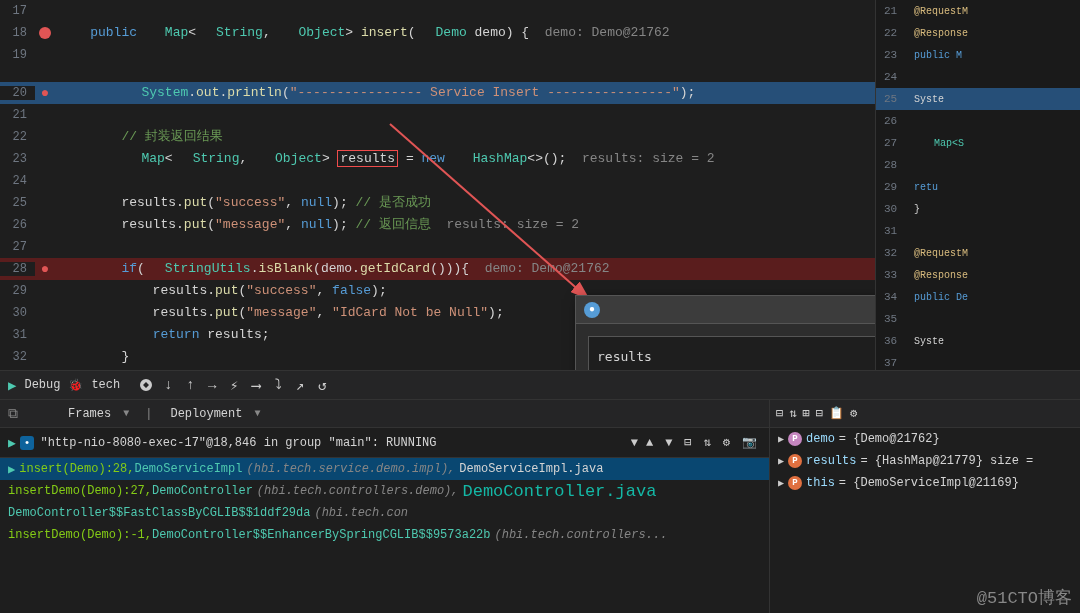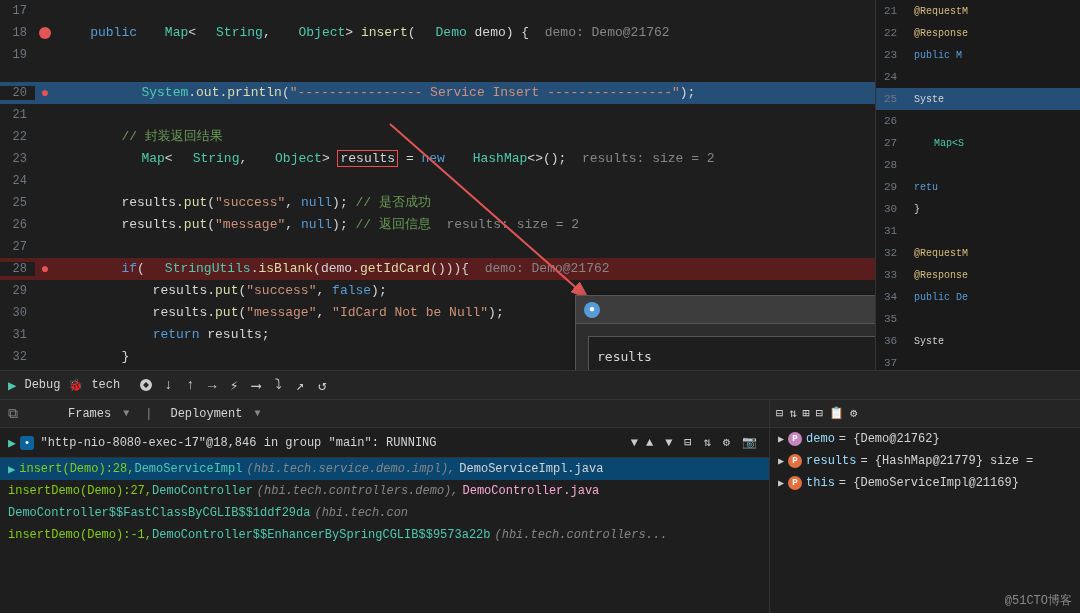--- a/index.html
+++ b/index.html
@@ -374,21 +374,21 @@
       padding: 6px 8px;
       outline: none;
     }
 
     
     .watermark {
       position: absolute;
       bottom: 4px;
       right: 8px;
       color: #888;
-      font-size: 12px;
+      font-size: 17px;
     }
 
     .nav-btn {
       color: #cccccc;
       font-size: 12px;
       cursor: pointer;
       padding: 2px 4px;
     }
 
     
@@ -699,21 +699,21 @@
           <span class="frame-method">insert(Demo):28, </span>
           <span class="frame-class">DemoServiceImpl</span>
           <span class="frame-file">(hbi.tech.service.demo.impl),</span>
           <span style="color:#d4d4d4; margin-left:4px; font-size:12px;">DemoServiceImpl.java</span>
         </div>
 
         <div class="frame-item">
           <span class="frame-method">insertDemo(Demo):27, </span>
           <span class="frame-class">DemoController</span>
           <span class="frame-file">(hbi.tech.controllers.demo),</span>
-          <span style="color:#f9a8d4; margin-left:4px; font-size:12px;">DemoController.java</span>
+          <span style="color:#14b8a6; margin-left:4px; font-size:17px;">DemoController.java</span>
         </div>
 
         <div class="frame-item">
           <span class="frame-class">DemoController$$FastClassByCGLIB$$1ddf29da</span>
           <span class="frame-file">(hbi.tech.con</span>
         </div>
 
         <div class="frame-item">
           <span class="frame-method">insertDemo(Demo):-1, </span>
           <span class="frame-class">DemoController$$EnhancerBySpringCGLIB$$9573a22b</span>

